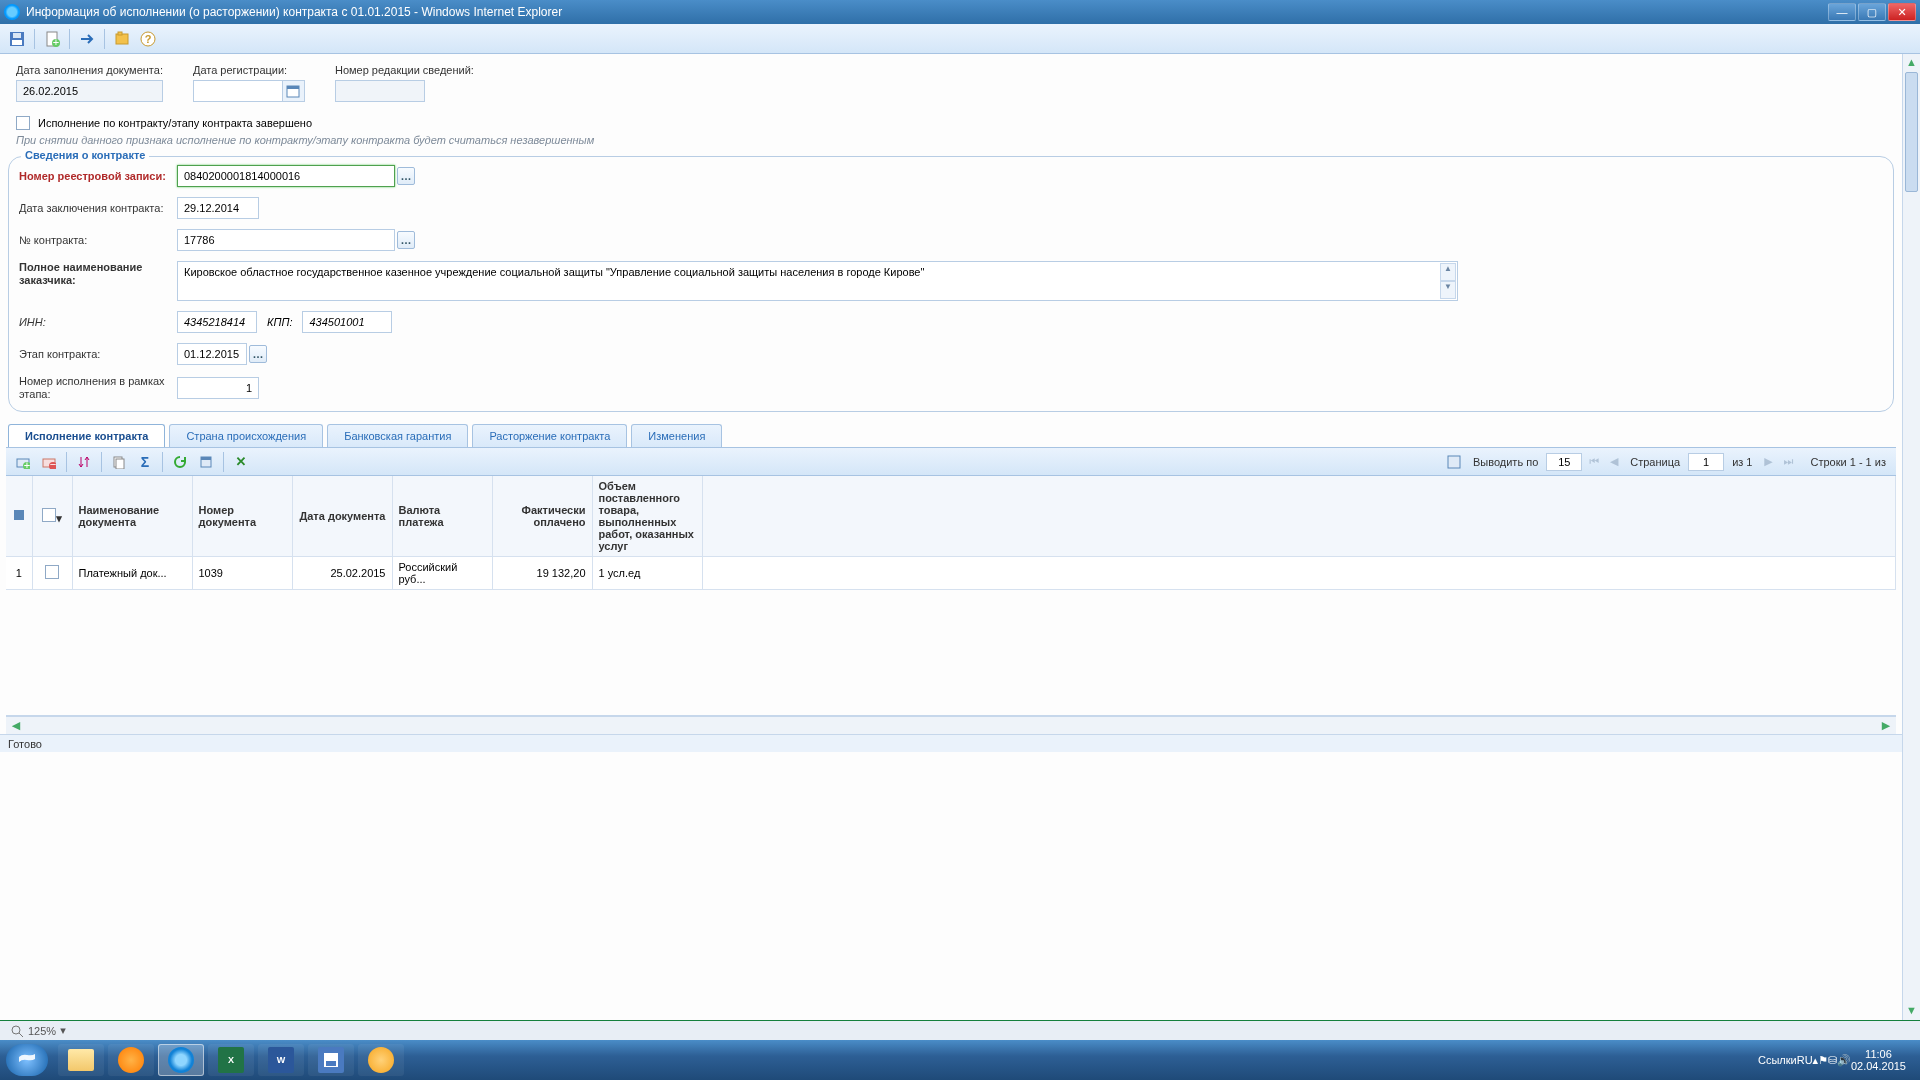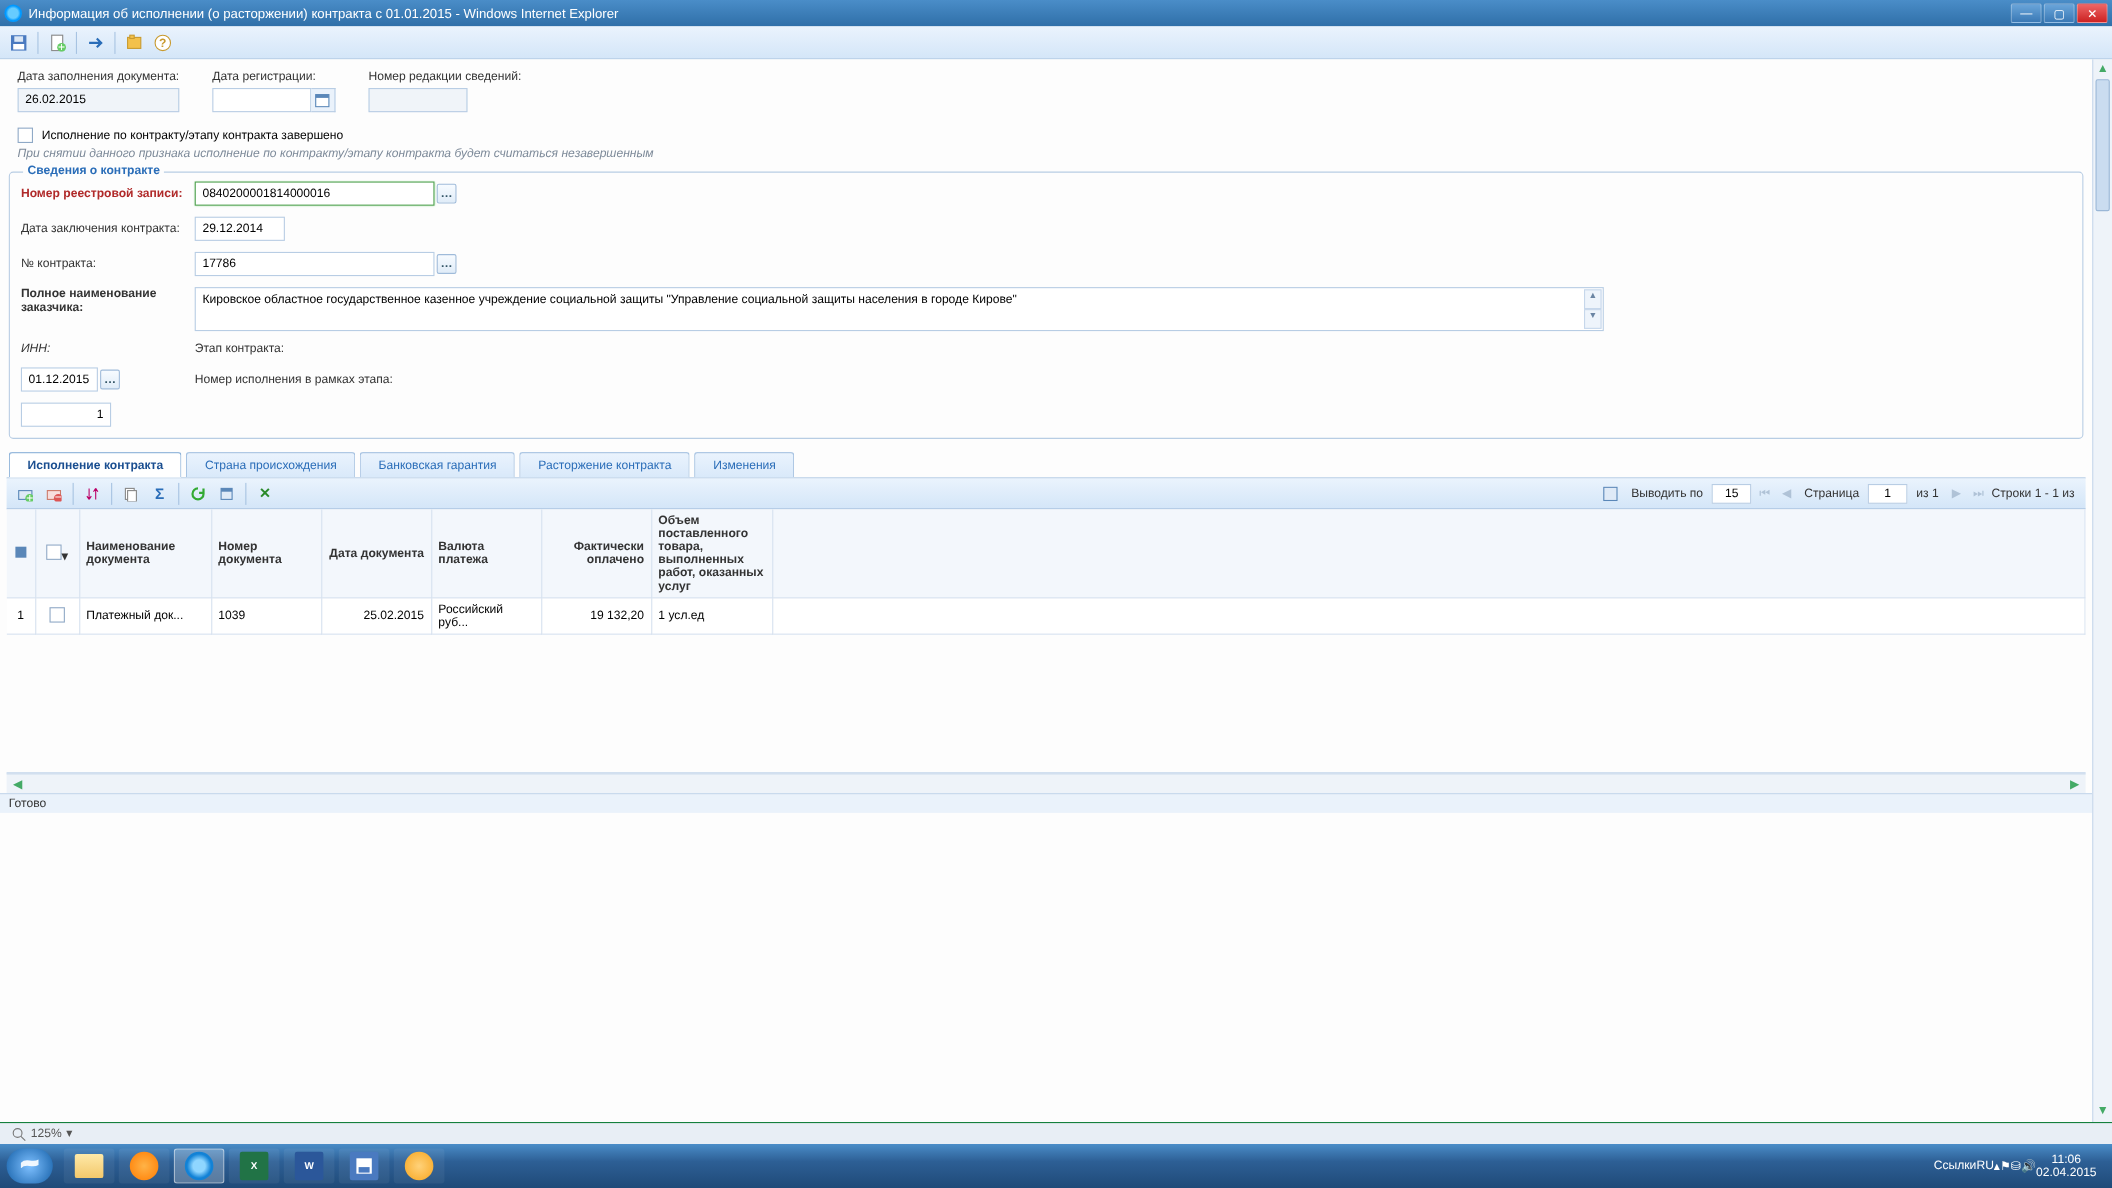--- a/index.html
+++ b/index.html
@@ -19,21 +19,21 @@
 .form-row{display:flex;gap:30px;padding:4px 10px 10px 10px}
 .fld{display:flex;flex-direction:column;gap:4px}
 .fld label{color:#333}
 .fld .box{height:22px;border:1px solid #b8cde4;background:#fff;padding:0 6px;display:flex;align-items:center;min-width:90px}
 .fld .box.read{background:#f0f4f9}
 .fld .date-wrap{display:flex}
 .fld .date-wrap .cal{width:22px;height:22px;border:1px solid #b8cde4;border-left:none;background:#eaf2fb;display:flex;align-items:center;justify-content:center}
 .chk-row{display:flex;align-items:center;gap:8px;padding:4px 10px}
 .chk{width:14px;height:14px;border:1px solid #8fa9c6;background:#fff}
 .hint{color:#7d8a99;font-style:italic;padding:0 10px 6px 10px}
-.fieldset{border:1px solid #b8cde4;margin:4px 2px 6px 2px;position:relative;padding:8px 10px 10px 10px;border-radius:4px}
+.fieldset{border:1px solid #b8cde4;margin:4px 2px 6px 2px;position:relative;padding:8px 10px 10px 10px;border-radius:14px}
 .fieldset .legend{position:absolute;top:-8px;left:12px;background:#fdfdfd;color:#2a6db8;font-weight:bold;padding:0 4px}
 .grid-form{display:grid;grid-template-columns:150px 1fr;row-gap:10px;column-gap:8px;align-items:center}
 .grid-form .lbl{color:#333;line-height:13px}
 .grid-form .lbl.req{color:#b02a2a;font-weight:bold}
 .grid-form .lbl.bold{font-weight:bold}
 .grid-form .val input,.grid-form .val .ta,.grid-form .val .inp{border:1px solid #b8cde4;height:22px;padding:0 6px;font:inherit;background:#fff}
 .grid-form .with-dots{display:flex;align-items:center;gap:2px}
 .grid-form .dots{width:18px;height:18px;border:1px solid #9fbbda;background:linear-gradient(#f7fbff,#e0ecf8);display:flex;align-items:center;justify-content:center;color:#356;font-weight:bold;border-radius:2px}
 .grid-form .hl input{border:1px solid #4fa14f;box-shadow:0 0 2px #6c6}
 .ta{width:100%;height:40px!important;resize:none;padding:4px 6px!important;position:relative}
@@ -193,20 +193,25 @@
               <span>Кировское областное государственное казенное учреждение социальной защиты "Управление социальной защиты населения в городе Кирове"</span>
             </div>
           <div class="spin">
               <div>▲</div>
               <div>▼</div>
             </div>
         </div>
       </div>
 
       <div class="lbl" style="font-style:italic">ИНН:</div>
+      <div class="val inn-row">
+        <input type="text" style="width: 80px; font-style: italic;" value="4345218414">
+        <span class="lbl2">КПП:</span>
+        <input type="text" style="width: 90px; font-style: italic;" value="434501001">
+      </div>
 
       <div class="lbl">Этап контракта:</div>
       <div class="val with-dots">
         <div class="inp" style="width:70px;display:inline-flex;align-items:center">
             <span>01.12.2015</span>
           </div>
         <div class="dots">…</div>
       </div>
 
       <div class="lbl">Номер исполнения в рамках этапа:</div>
@@ -279,21 +284,21 @@
       </div>
     <span class="pgtxt">Выводить по</span>
     <input class="pginp" value="15" style="">
     <div class="navbtn dis">⏮</div>
     <div class="navbtn dis">◀</div>
     <span class="pgtxt">Страница</span>
     <input class="pginp" value="1" style="">
     <span class="pgtxt">из 1</span>
     <div class="navbtn dis">▶</div>
     <div class="navbtn dis">⏭</div>
-    <span class="pgtxt" style="margin-left:0">Строки 1 - 1 из</span>
+    <span class="pgtxt" style="margin-left:10px">Строки 1 - 1 из</span>
   </div>
 
   <div class="gridwrap">
     <table class="grid">
       <thead>
         <tr>
           <th class="c" style="width:26px"><svg width="12" height="12">
                 <rect x="1" y="1" width="10" height="10" fill="#5a87b8"></rect>
               </svg></th>
           <th class="c" style="width:40px"><div class="chk" style="display:inline-block"></div>▾</th>

